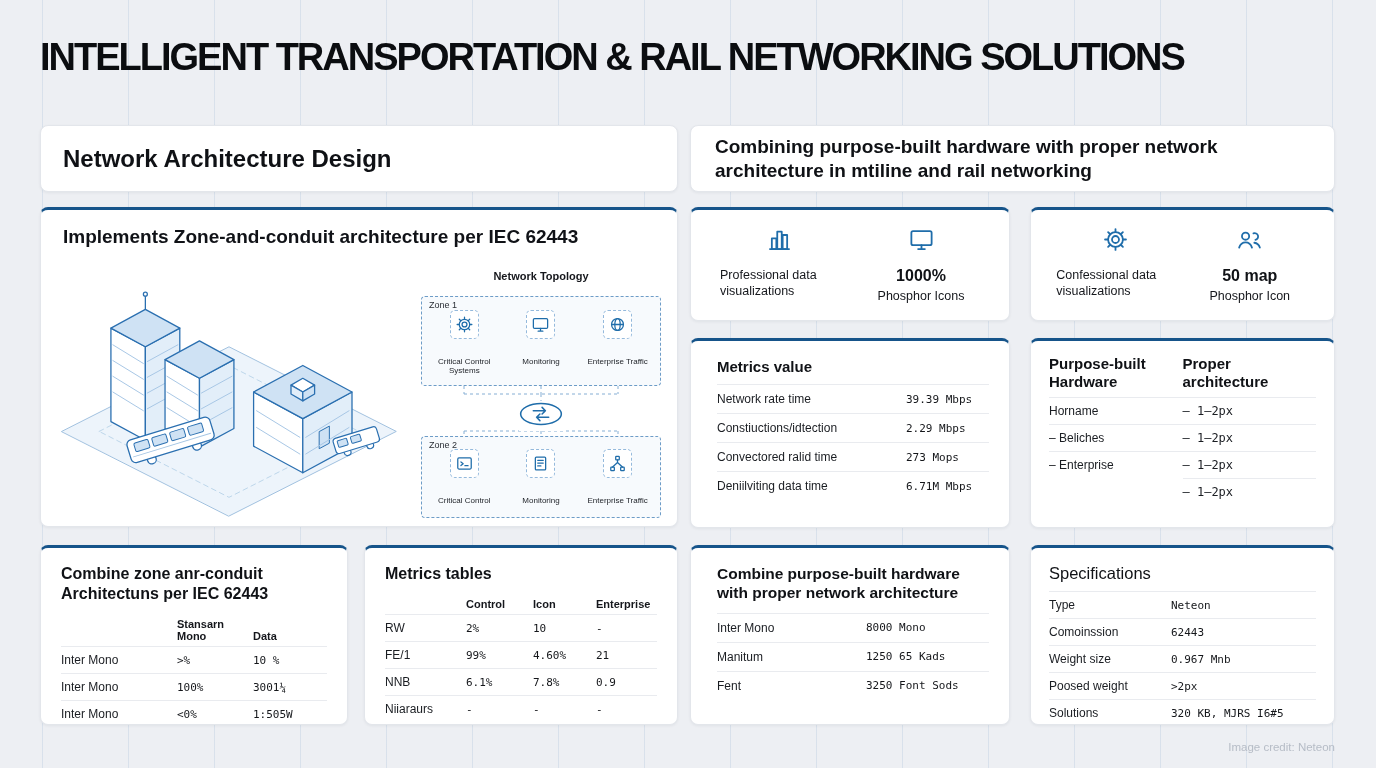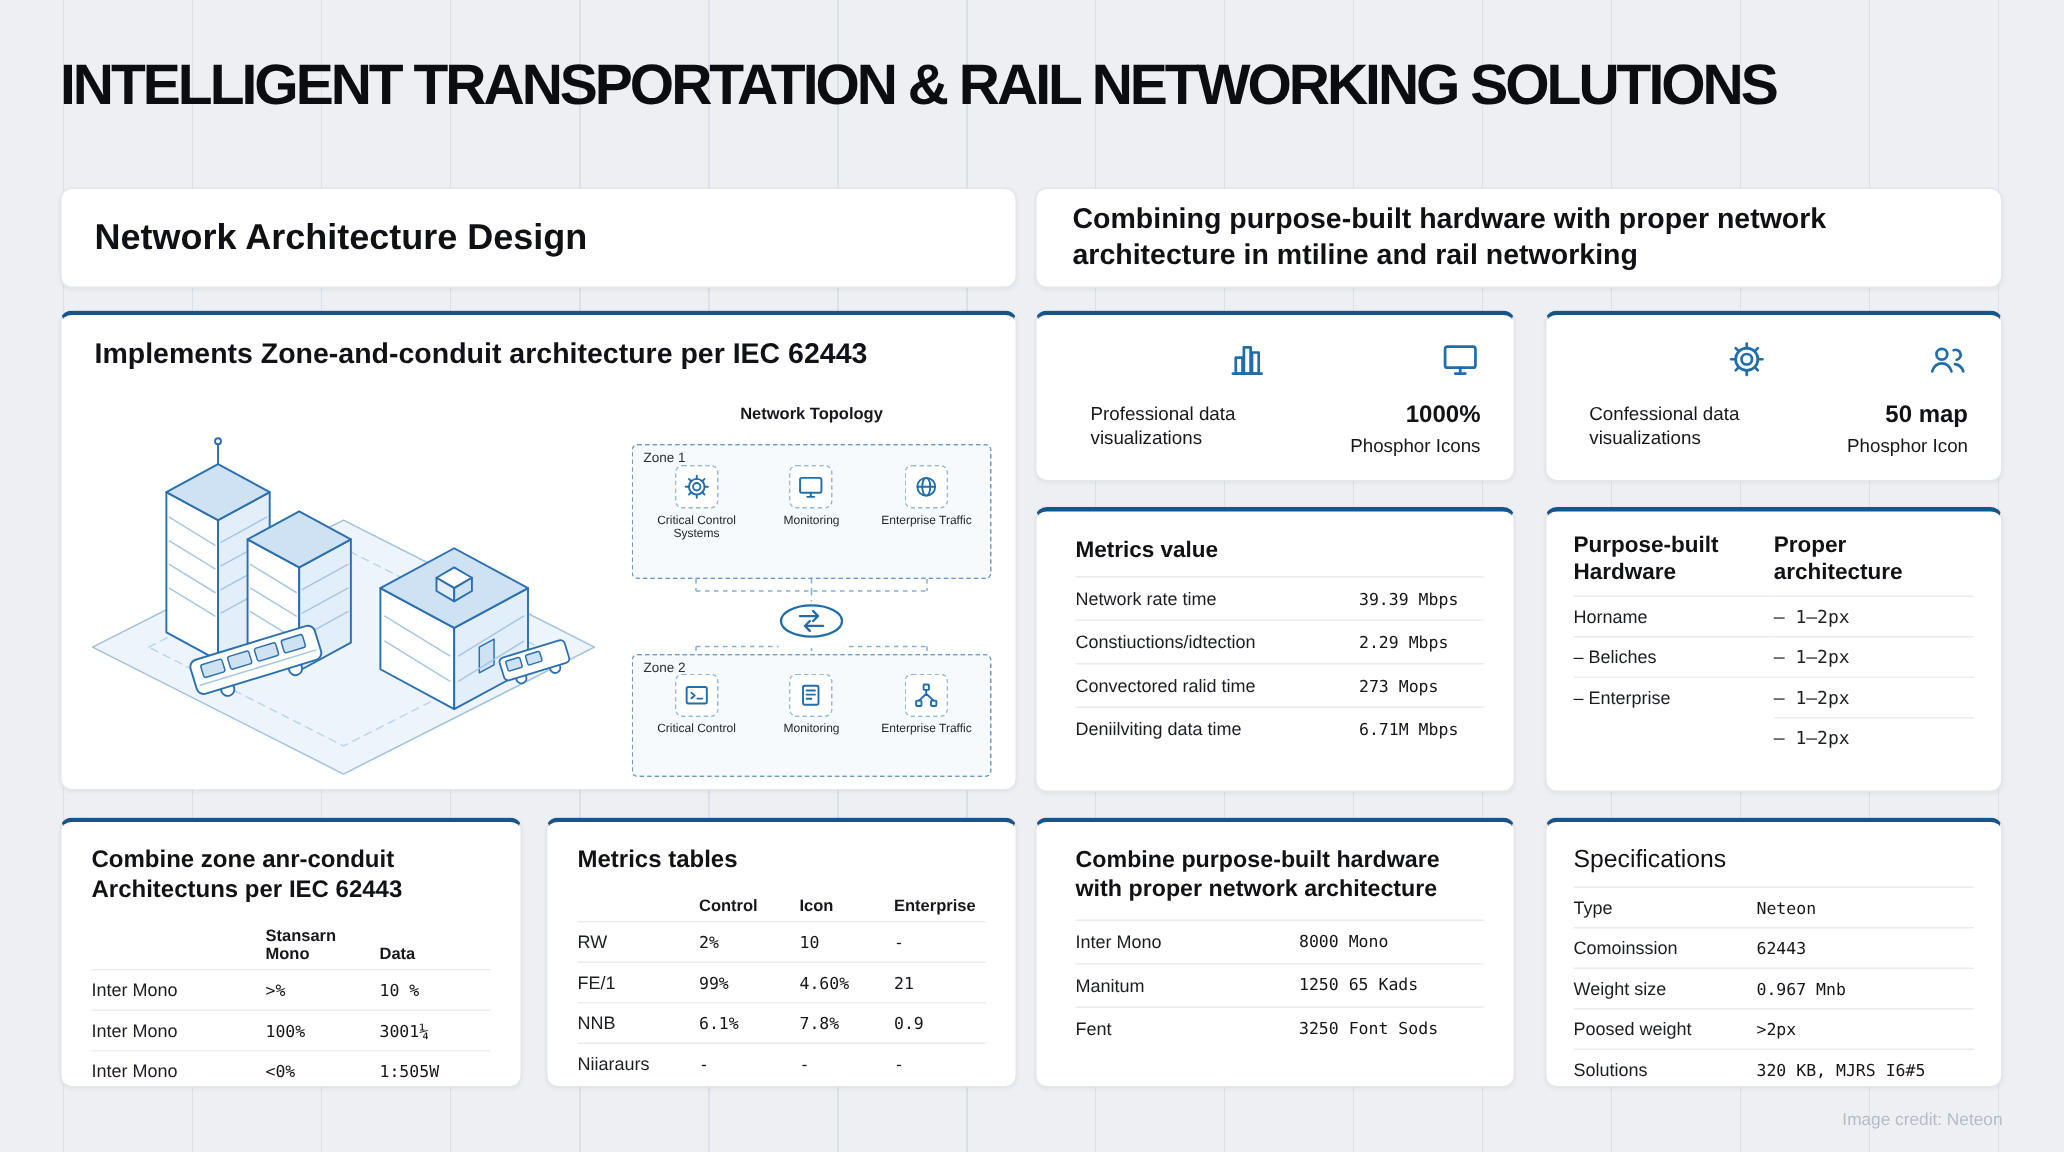--- a/index.html
+++ b/index.html
@@ -35,33 +35,33 @@
   .topology{position:absolute;left:378px;top:60px;width:244px;height:250px}
   .topo-title{text-align:center;font-size:11px;font-weight:700;color:#15171c}
   .topo-lines{position:absolute;left:0;top:0}
   .zone{position:absolute;left:2px;right:2px;border:1.3px dashed #6d9cc7;border-radius:4px;
     background:rgba(224,237,249,.25)}
   .zone-1{top:26px;height:90px}
   .zone-2{top:166px;height:82px}
   .zone-label{position:absolute;top:3px;left:7px;font-size:9px;color:#2a2e35}
   .zone-nodes{display:grid;grid-template-columns:1fr 1fr 1fr;margin-top:13px;padding:0 4px}
   .zone-2 .zone-nodes{margin-top:12px}
-  .topo-node{display:flex;flex-direction:column;align-items:center;gap:3px}
+  .topo-node{display:flex;flex-direction:column;align-items:center;gap:18px}
   .node-icon-box{width:29px;height:29px;border:1px dashed #94b9dc;border-radius:5px;background:#fff;
     display:flex;align-items:center;justify-content:center}
   .node-icon-box svg{width:19px;height:19px}
   .node-label{font-size:8px;line-height:1.15;text-align:center;color:#1d2026;max-width:66px}
   .router-wrap{position:absolute;left:50%;top:131px;transform:translateX(-50%);background:#fff}
 
   svg.ic *{stroke:#1f6daa;fill:none;stroke-width:1.6;stroke-linecap:round;stroke-linejoin:round}
   .router-wrap svg *{stroke-width:1.4}
 
   
   .features{display:grid;grid-template-columns:1fr 1fr;height:100%;padding:16px 22px;column-gap:10px}
-  .feature-item{display:flex;flex-direction:column;align-items:flex-end}
+  .feature-item{display:flex;flex-direction:column;align-items:center}
   .feature-icon svg{width:27px;height:27px}
   .feature-title{font-size:16px;font-weight:700;margin-top:10px;color:#101216}
   .feature-title:empty{display:none}
   .feature-label{font-size:12.5px;line-height:1.28;margin-top:10px;color:#15171c;max-width:118px}
   .feature-title:not(:empty) ~ .feature-label{margin-top:3px}
 
   
   .mono{font-family:"DejaVu Sans Mono",monospace;font-size:11px;color:#14161a}
   .kv{padding:0 20px 0 26px}
   .kv-head{display:grid;grid-template-columns:189px 1fr;padding:17px 0 9px;font-size:15px;font-weight:700;line-height:1.15;color:#101216}

